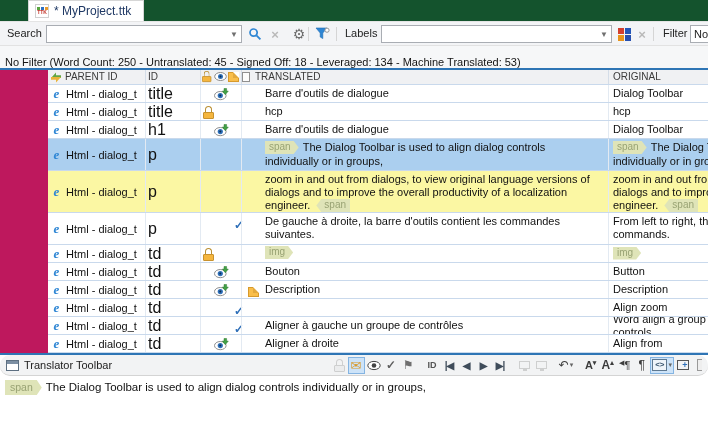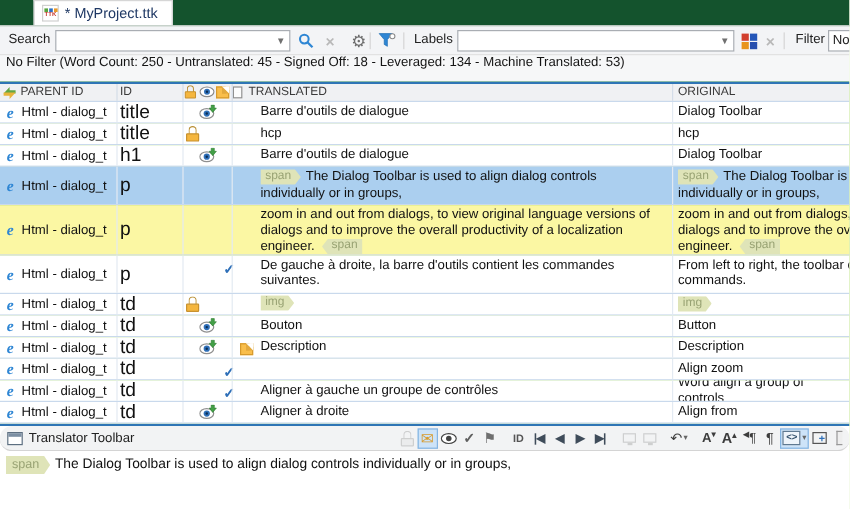--- a/index.html
+++ b/index.html
@@ -19,24 +19,24 @@
   .toolbar{position:relative;height:24px;background:#f3f4f6;border-bottom:1px solid #e2e2e2;flex:0 0 auto;font-size:11px;color:#222;}
   .toolbar .lab{position:absolute;top:5px;}
   .combo{position:absolute;top:3px;height:18px;background:#fff;border:1px solid #a9adb3;display:flex;align-items:center;padding:0 3px;font-size:11px;color:#222;}
   .combo .arr{margin-left:auto;color:#707070;font-size:8px;}
   .tbtn{position:absolute;top:3px;width:18px;height:18px;display:flex;align-items:center;justify-content:center;}
   .tsep{position:absolute;top:5px;width:1px;height:14px;background:#d5d5d5;}
   .colorgrid{display:grid;grid-template-columns:6px 6px;grid-template-rows:6px 6px;gap:1px;}
   .colorgrid i{display:block;}
 
   
-  .statusbar{height:22px;background:#f6f7f8;font-size:11px;color:#141414;display:flex;align-items:flex-start;padding-left:5px;flex:0 0 auto;}
+  .statusbar{height:22px;background:#f6f7f8;font-size:11px;color:#141414;display:flex;align-items:flex-end;padding-left:5px;flex:0 0 auto;}
 
   
-  .grid{border-top:2px solid var(--accent,#2e75b5);border-bottom:2px solid var(--accent,#2e75b5);flex:0 0 auto;background:#84cc16;}
+  .grid{border-top:2px solid var(--accent,#2e75b5);border-bottom:2px solid var(--accent,#2e75b5);flex:0 0 auto;background:#be185d;padding-left:48px;}
   .ghead{position:relative;height:15px;background:#f0f1f3;border-bottom:1px solid #c9d9ec;font-size:10px;color:#3a3a3a;}
   .ghead .hc{position:absolute;top:1px;white-space:nowrap;}
   .gv{position:absolute;top:0;bottom:0;width:1px;background:#d4dde8;}
   .row{position:relative;border-bottom:1px solid #c9d9ec;background:#fff;}
   .row.selected{background:var(--selection,#abcfef);}
   .row.memory{background:var(--tm,#fbf7a3);}
   .c{position:absolute;top:0;bottom:0;overflow:hidden;}
   .cp{left:2px;width:95px;display:flex;align-items:center;gap:3px;}
   .cid{left:100px;width:50px;display:flex;align-items:center;}
   .ctr{left:193px;width:367px;padding:2px 4px 0 24px;font-size:11px;line-height:13px;}

